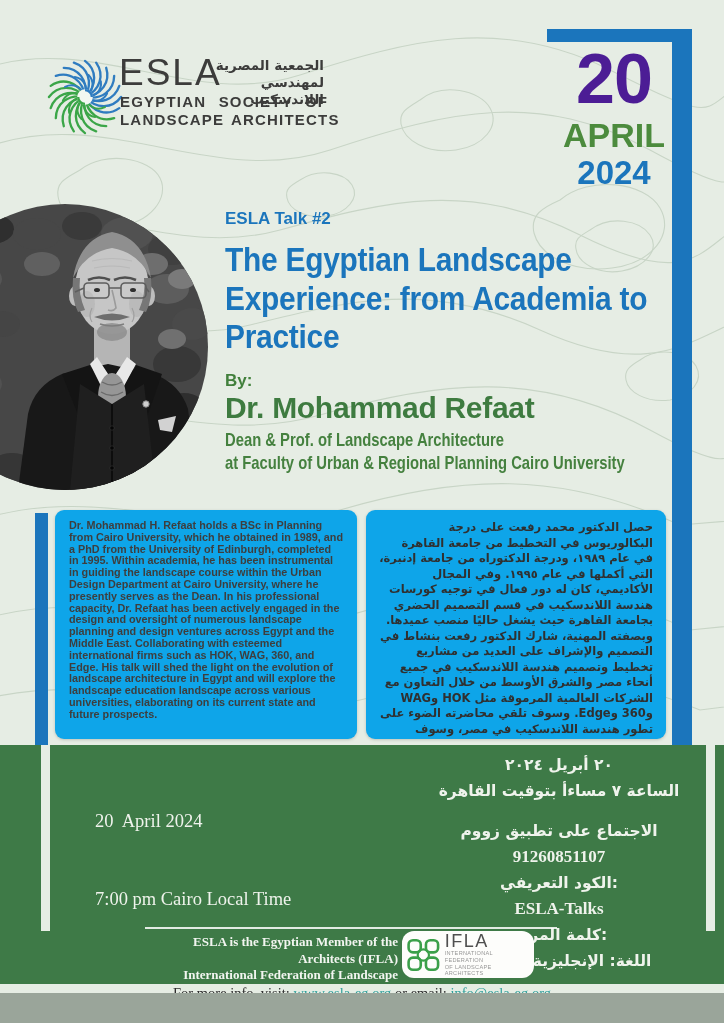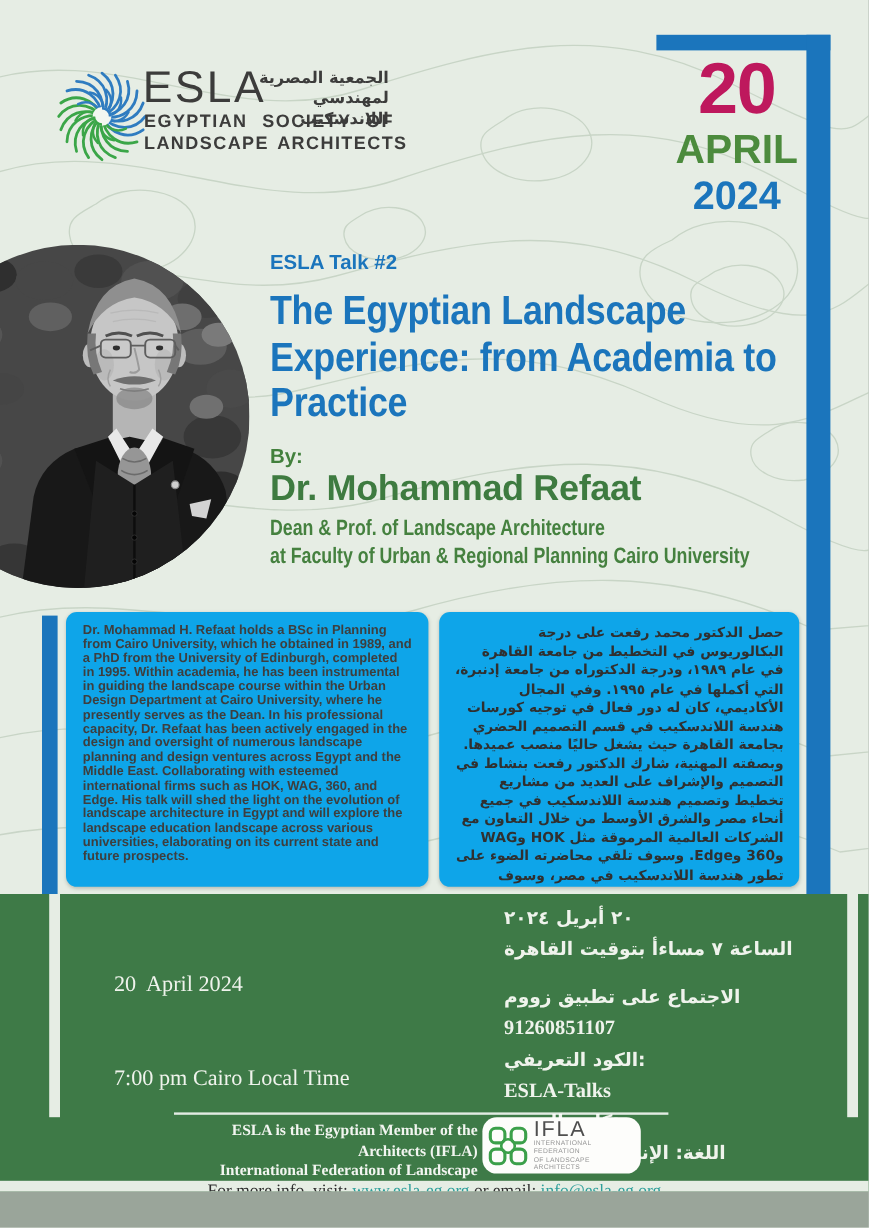--- a/index.html
+++ b/index.html
@@ -11,21 +11,21 @@
   .bar{position:absolute;background:#1B75BC;}
   
   .logo-esla{position:absolute;left:119px;top:52px;font-size:37px;font-weight:400;color:#3C3C3B;letter-spacing:2px;}
   .logo-ar{position:absolute;left:206px;top:57px;width:118px;text-align:right;direction:rtl;
            font-family:"DejaVu Sans",sans-serif;font-size:13.5px;font-weight:700;color:#3C3C3B;line-height:17px;}
   .logo-caps{position:absolute;left:120px;color:#3C3C3B;font-weight:700;font-size:15px;letter-spacing:1.2px;}
   .caps1{top:93px;word-spacing:7px;}
   .caps2{top:111px;word-spacing:2px;}
   
   .date-col{position:absolute;left:548px;top:44px;width:132px;text-align:center;font-weight:700;line-height:1;}
-  .date-day{font-size:60px;color:#be185d;letter-spacing:-1px;}
+  .date-day{font-size:70px;color:#4c1d95;letter-spacing:-1px;}
   .date-month{font-size:34px;color:#4C8B3D;margin-top:4px;}
   .date-year{font-size:33px;color:#1B75BC;margin-top:4px;}
   
   .series{position:absolute;left:225px;top:209px;font-size:17px;font-weight:700;color:#1B75BC;}
   .title{position:absolute;left:225px;top:240px;width:505px;font-size:34px;line-height:38.5px;font-weight:700;
          color:#1B75BC;letter-spacing:-0.3px;transform:scaleX(0.88);transform-origin:left top;}
   .bylabel{position:absolute;left:225px;top:371px;font-size:17px;font-weight:700;color:#42803C;}
   .speaker{position:absolute;left:225px;top:391px;font-size:30px;font-weight:700;color:#3E7B40;letter-spacing:-0.3px;}
   .role{position:absolute;left:225px;width:560px;font-size:18.5px;font-weight:700;color:#45813F;
         transform:scaleX(0.8);transform-origin:left top;white-space:nowrap;}
@@ -35,21 +35,21 @@
         box-shadow:0 1px 3px rgba(60,70,60,.25);box-sizing:border-box;overflow:hidden;}
   .card-en{left:55px;width:302px;padding:10px 14px;font-size:10.8px;line-height:11.8px;font-weight:700;color:#3E3E3E;}
   .card-ar{left:366px;width:300px;padding:10px 13px;direction:rtl;text-align:right;
            font-family:"DejaVu Sans",sans-serif;font-size:11.5px;line-height:15.5px;font-weight:700;color:#303030;}
   
   .band{position:absolute;left:0;top:745px;width:724px;height:278px;background:#3E7A47;}
   .lightline{position:absolute;top:745px;width:9px;height:186px;background:#E6EDE4;}
   .details-en{position:absolute;left:95px;top:756px;width:300px;color:#EFF3EC;
               font-family:"Liberation Serif",serif;font-size:18.5px;line-height:26px;white-space:pre-wrap;}
   .den-gap{height:13px;}
-  .details-ar{position:absolute;left:420px;top:752px;width:278px;color:#EFF3EC;direction:rtl;text-align:left;
+  .details-ar{position:absolute;left:420px;top:752px;width:278px;color:#EFF3EC;direction:rtl;text-align:center;
               font-family:"DejaVu Sans",sans-serif;font-size:15.5px;font-weight:700;line-height:26px;}
   .dar-gap{height:14px;}
   .dar-row{display:flex;flex-direction:column;justify-content:space-between;direction:ltr;}
   .dar-row .val{font-family:"Liberation Serif",serif;font-weight:700;font-size:17px;}
   .divider{position:absolute;left:145px;top:927px;width:412px;height:2px;background:rgba(255,255,255,.85);}
   .membership{position:absolute;left:150px;top:934px;width:248px;text-align:right;color:#F2F5F0;
               font-family:"Liberation Serif",serif;font-weight:700;font-size:13px;line-height:16.5px;}
   .ifla-box{position:absolute;left:402px;top:931px;width:132px;height:47px;background:#FDFDFB;border-radius:12px;
             display:flex;align-items:center;padding:0 4px;box-sizing:border-box;}
   .ifla-text{margin-left:4px;}

